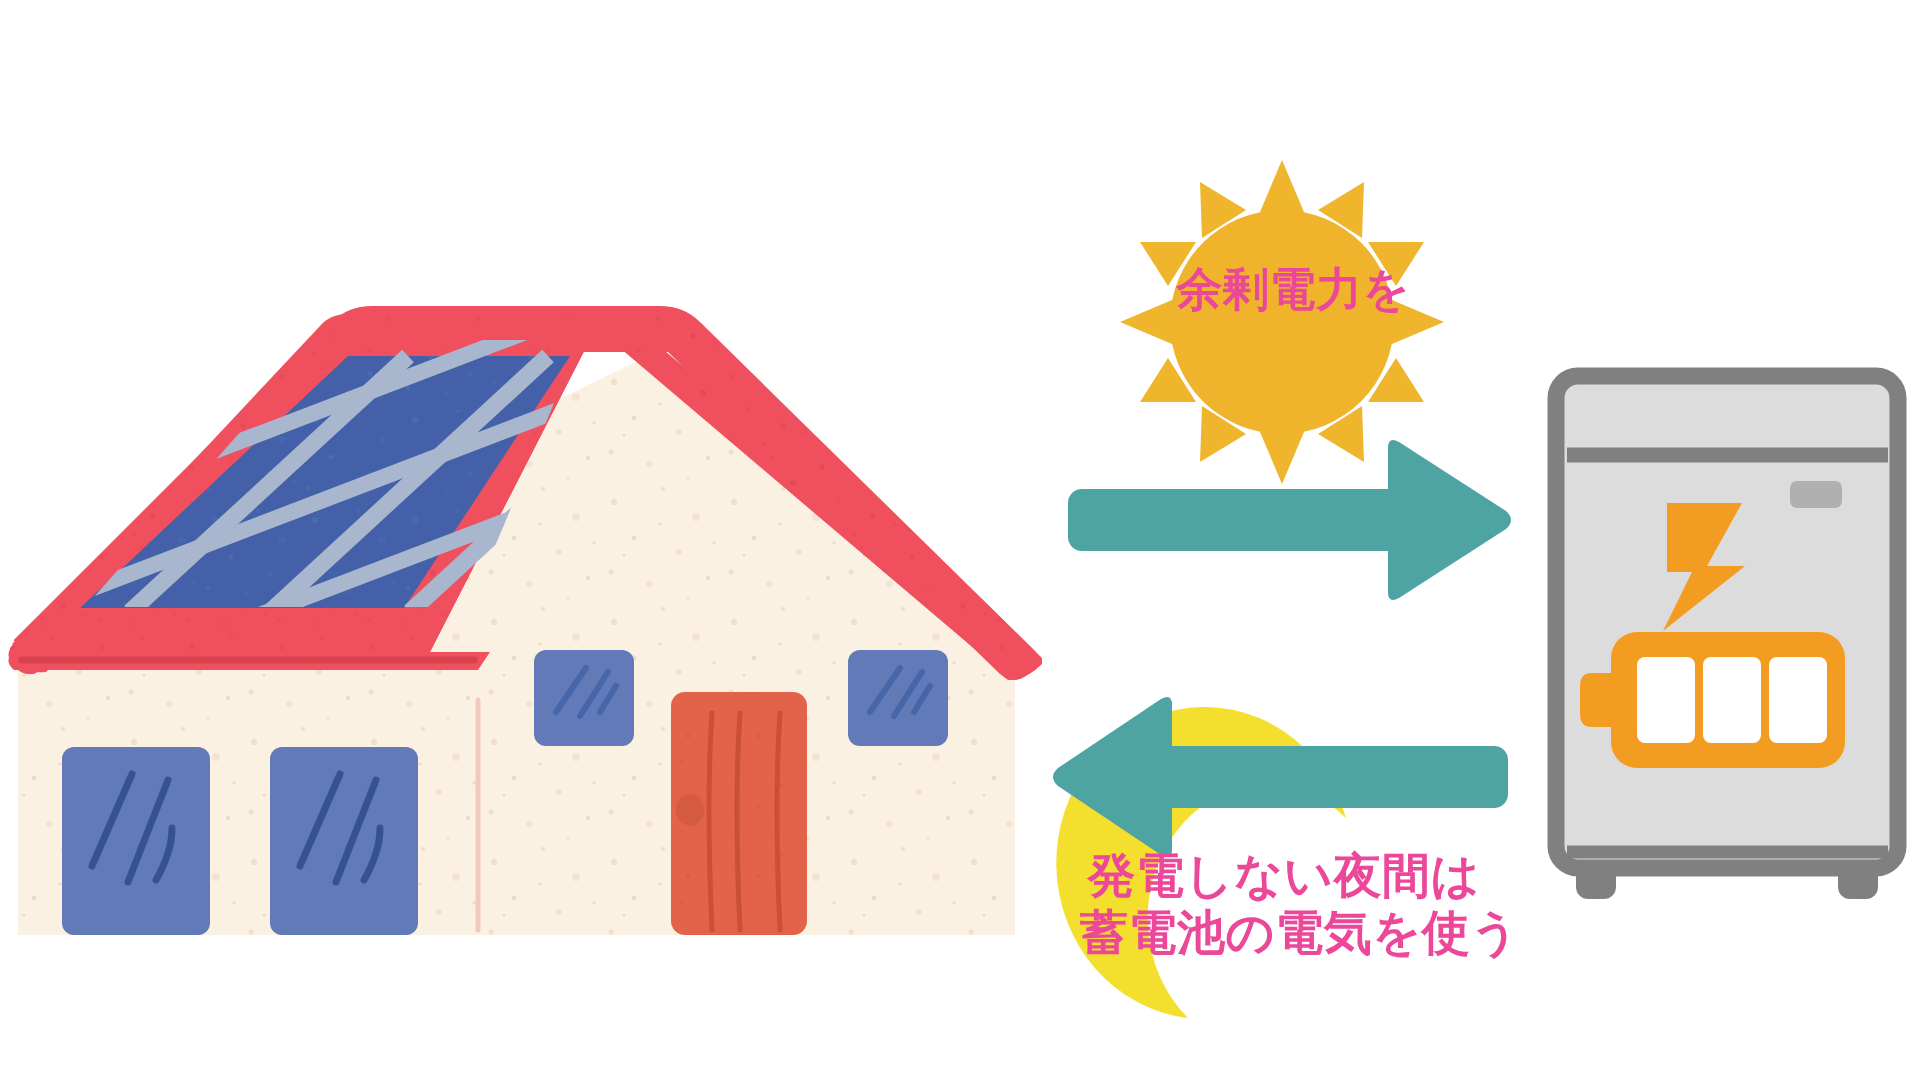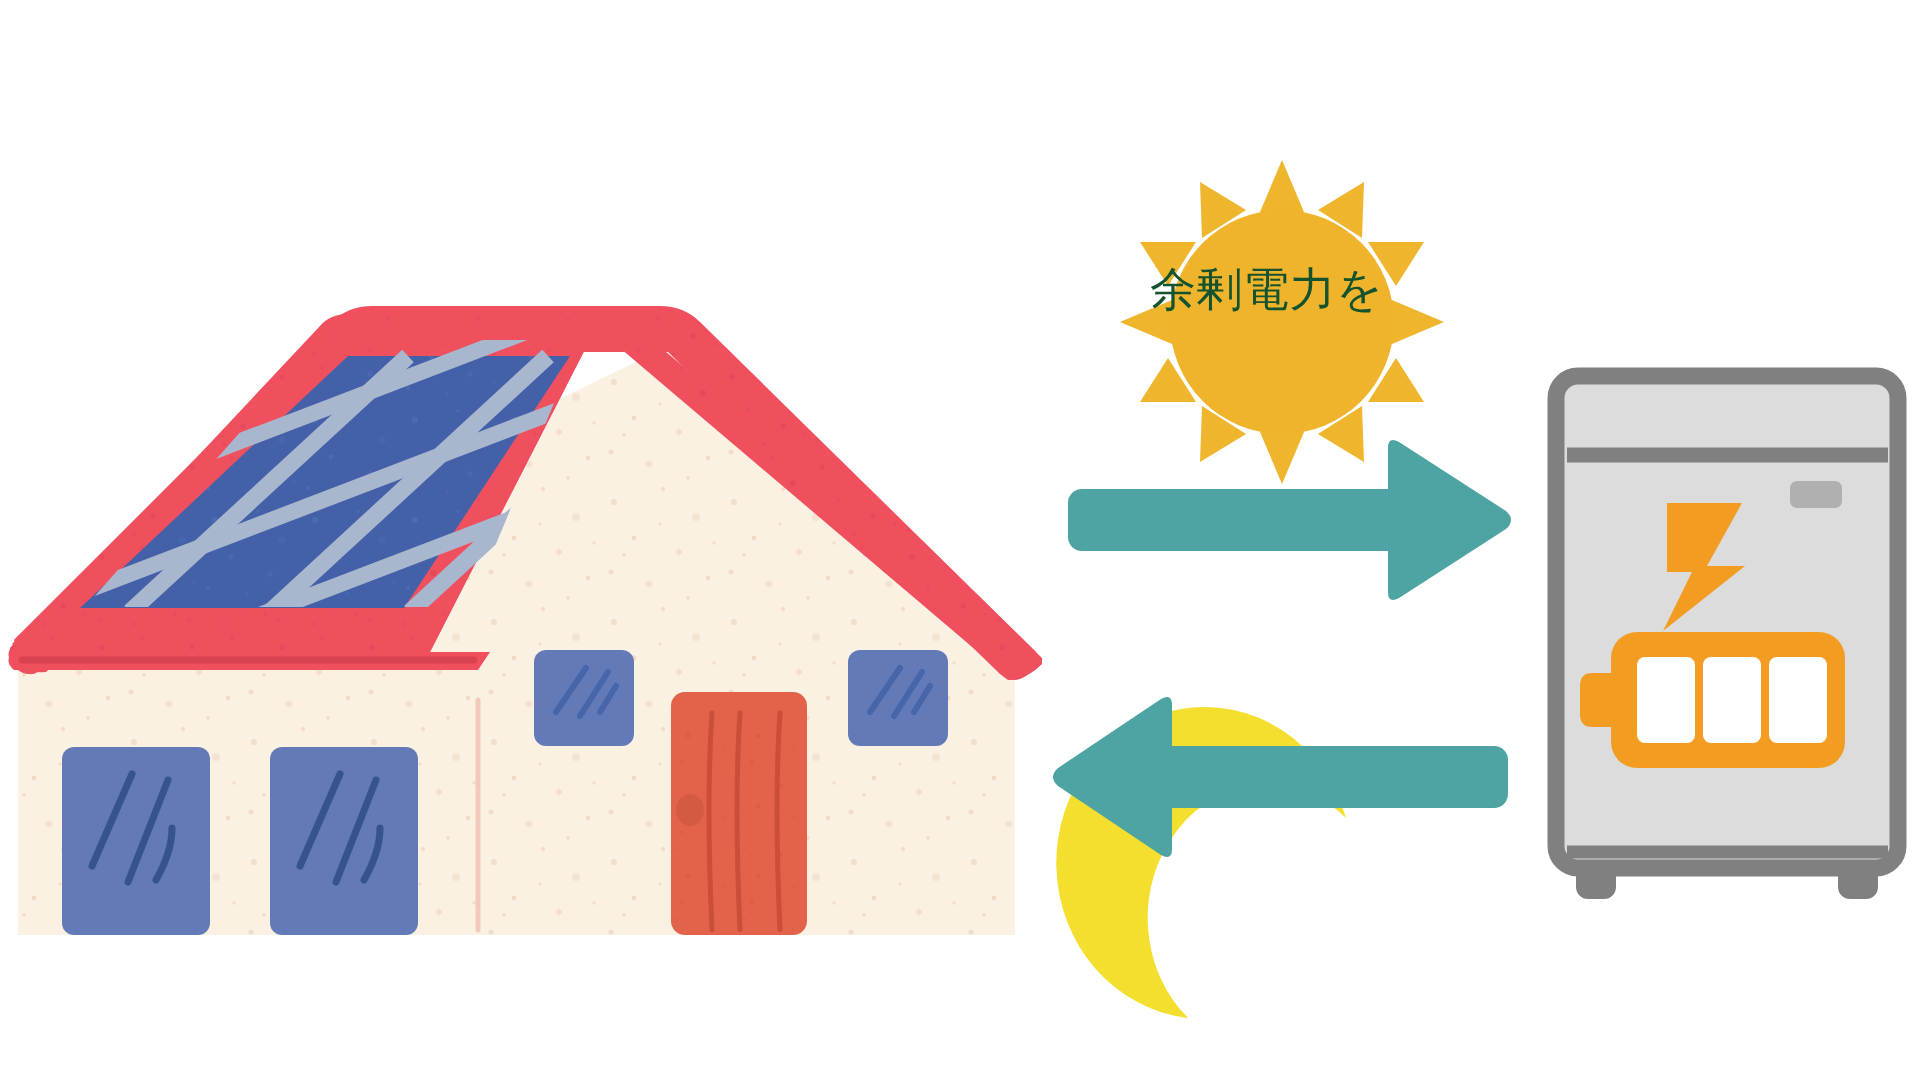--- a/index.html
+++ b/index.html
@@ -20,25 +20,25 @@
   }
   .layer {
     position: absolute;
     top: 0;
     left: 0;
     width: 1920px;
     height: 1080px;
   }
   .txt {
     position: absolute;
-    color: #14532d;
-    font-weight: normal;
+    color: #ec4899;
+    font-weight: bold;
     white-space: nowrap;
     line-height: 1.18;
-    text-align: left;
+    text-align: right;
     letter-spacing: 0.5px;
   }
   #sun-label {
     left: 1150px;
     top: 262px;
     width: 260px;
     font-size: 46px;
   }
   #night-label {
     left: 1080px;
@@ -273,15 +273,17 @@
         <rect x="1769" y="657" width="58" height="86" rx="8" ry="8" fill="#FFFFFF"></rect>
       </g>
     </g>
   </svg>
 
   <div class="txt" id="sun-label">
     <span class="sun-line">余剰電力を</span>
   </div>
 
   <div class="txt" id="night-label">
+    <span class="night-line">発電しない夜間は</span>
+    <span class="night-line">蓄電池の電気を使う</span>
   </div>
 
 </div>
 
 </body></html>

